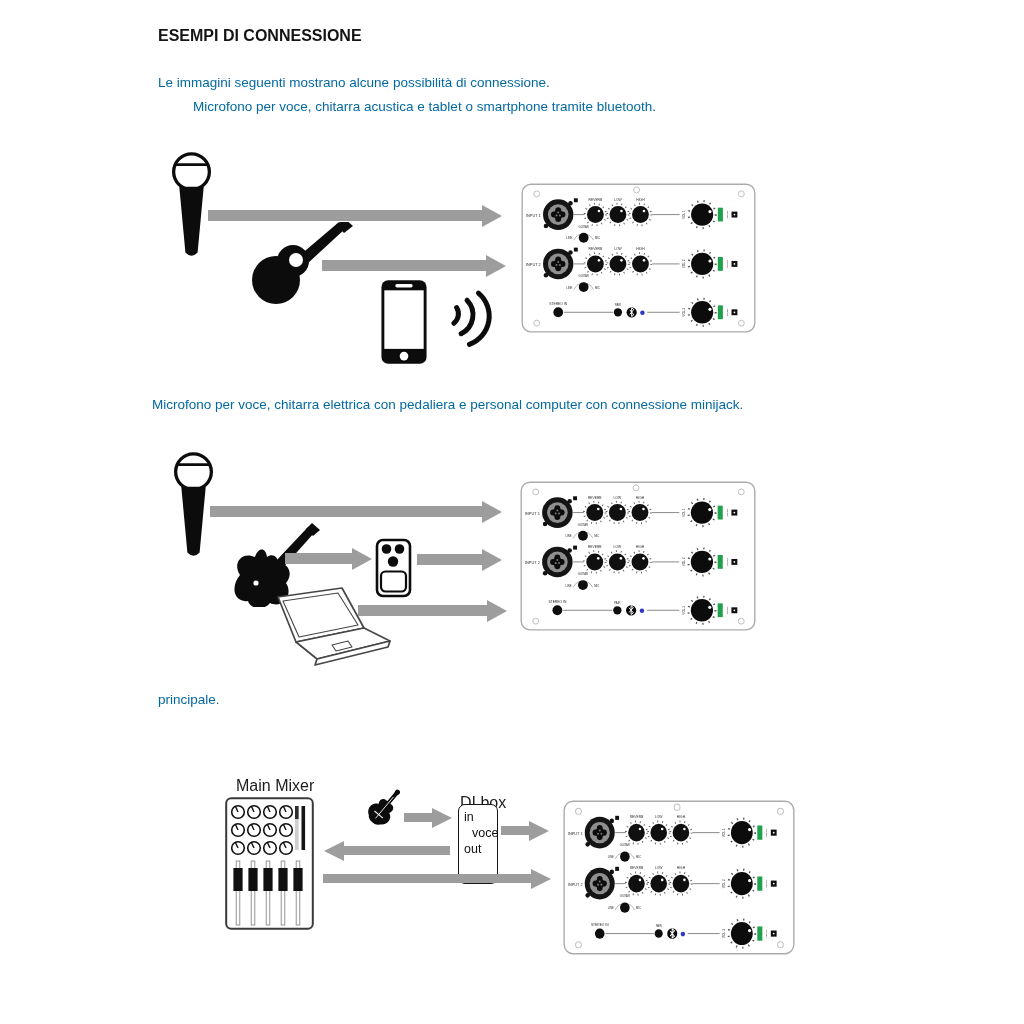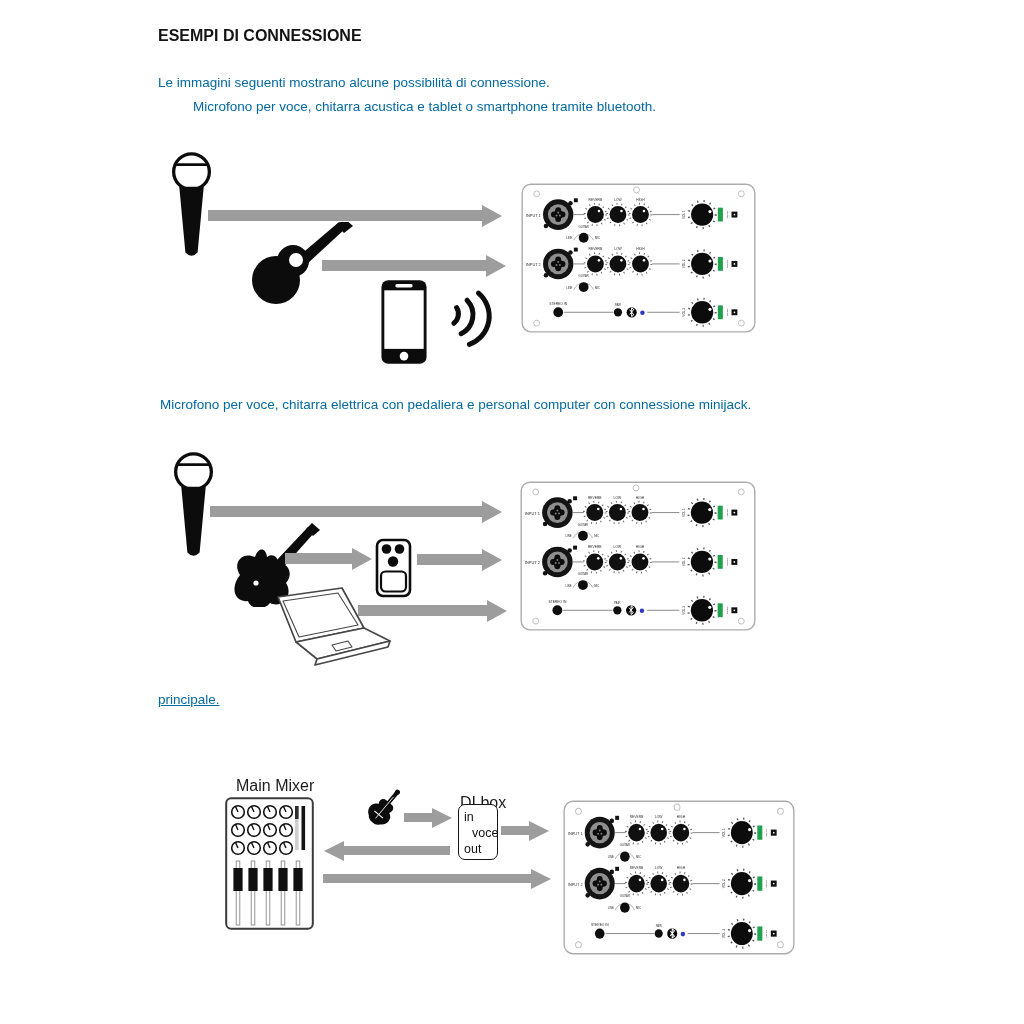--- a/index.html
+++ b/index.html
@@ -2,21 +2,21 @@
 <html><head>
 <meta charset="utf-8">
 <style>
   html,body{margin:0;padding:0;background:#fff;}
   .page{position:relative;width:1024px;height:1024px;background:#fff;overflow:hidden;
         font-family:"Liberation Sans",sans-serif;color:#1c1c1c;}
   .title{position:absolute;left:158px;top:27px;margin:0;font-size:16px;font-weight:700;color:#141414;}
   .body-text{position:absolute;margin:0;font-size:13.5px;line-height:23px;color:#0369a1;}
   .jblock{width:710px;}
   .jline{display:block;text-align:justify;text-align-last:justify;}
-  .jline.last{text-align-last:left;text-decoration:underline;}
+  .jline.last{text-align-last:left;}
   .icon{position:absolute;overflow:visible;}
   .icon svg{display:block;width:100%;height:100%;overflow:visible;}
   .arrow{position:absolute;height:11px;background:#9d9d9d;}
   .arrow.r::after{content:"";position:absolute;left:100%;top:50%;margin-top:-11px;width:0;height:0;
     border-left:20px solid #9d9d9d;border-top:11px solid transparent;border-bottom:11px solid transparent;}
   .arrow.sm{height:9px;}
   .arrow.sm.r::after{margin-top:-10px;border-left:20px solid #9d9d9d;border-top:10px solid transparent;border-bottom:10px solid transparent;}
   .arrow.sm.l::before{content:"";position:absolute;right:100%;top:50%;margin-top:-10px;width:0;height:0;
     border-right:20px solid #9d9d9d;border-top:10px solid transparent;border-bottom:10px solid transparent;}
   .panel-holder{position:absolute;}
@@ -225,21 +225,21 @@
       <circle cx="193" cy="128" r="1.6" fill="#fff"></circle>
     </g>
     <text x="167" y="132" font-size="3.2" text-anchor="middle" transform="rotate(-90 167 131)">VOL 3</text>
     <rect x="201" y="124" width="5.2" height="14" fill="#21a04e"></rect>
     <text x="210.5" y="132" font-size="2.2" text-anchor="middle" transform="rotate(-90 210.5 131)">SIGNAL</text>
     <rect x="215" y="128" width="6" height="6" fill="#0f0f0f"></rect>
     <circle cx="218" cy="131" r="0.9" fill="#fff"></circle>
   </svg>
 </div>
 
-  <p class="body-text" style="left:160px;top:393px;">Microfono per voce, chitarra elettrica con pedaliera e personal computer con connessione minijack.</p>
+  <p class="body-text" style="left:152px;top:393px;">Microfono per voce, chitarra elettrica con pedaliera e personal computer con connessione minijack.</p>
 
   <div class="icon" style="left:170px;top:450px;width:47px;height:112px;">
     <svg viewBox="0 0 50 115">
         <use href="#sym-mic"></use>
       </svg>
   </div>
   <div class="arrow r" style="left:210px;top:506px;width:272px;"></div>
   <div class="icon" style="left:228px;top:523px;width:92px;height:84px;">
     <svg viewBox="0 0 92 84">
         <use href="#sym-electric"></use>
@@ -420,21 +420,21 @@
   </div>
 
   <div class="icon" style="left:357px;top:786px;width:47px;height:55px;">
     <svg viewBox="0 0 47 55">
         <use href="#sym-violin"></use>
       </svg>
   </div>
   <div class="arrow sm r" style="left:404px;top:813px;width:28px;"></div>
 
   <div class="dlabel" style="left:460px;top:778px;margin-top:16px;">DI box</div>
-  <div class="dibox" style="left:458px;top:804px;width:40px;height:56px;">
+  <div class="dibox" style="left:458px;top:804px;width:40px;height:80px;">
     <span style="display:block;">in</span>
     <span class="indent" style="display:block;">voce</span>
     <span style="display:block;">out</span>
   </div>
 
   <div class="arrow sm r" style="left:501px;top:826px;width:28px;"></div>
   <div class="arrow sm l" style="left:344px;top:846px;width:106px;"></div>
   <div class="arrow sm r" style="left:323px;top:874px;width:208px;"></div>
 
   <div class="panel-holder" style="left:563px;top:800px;width:232px;height:155px;">

